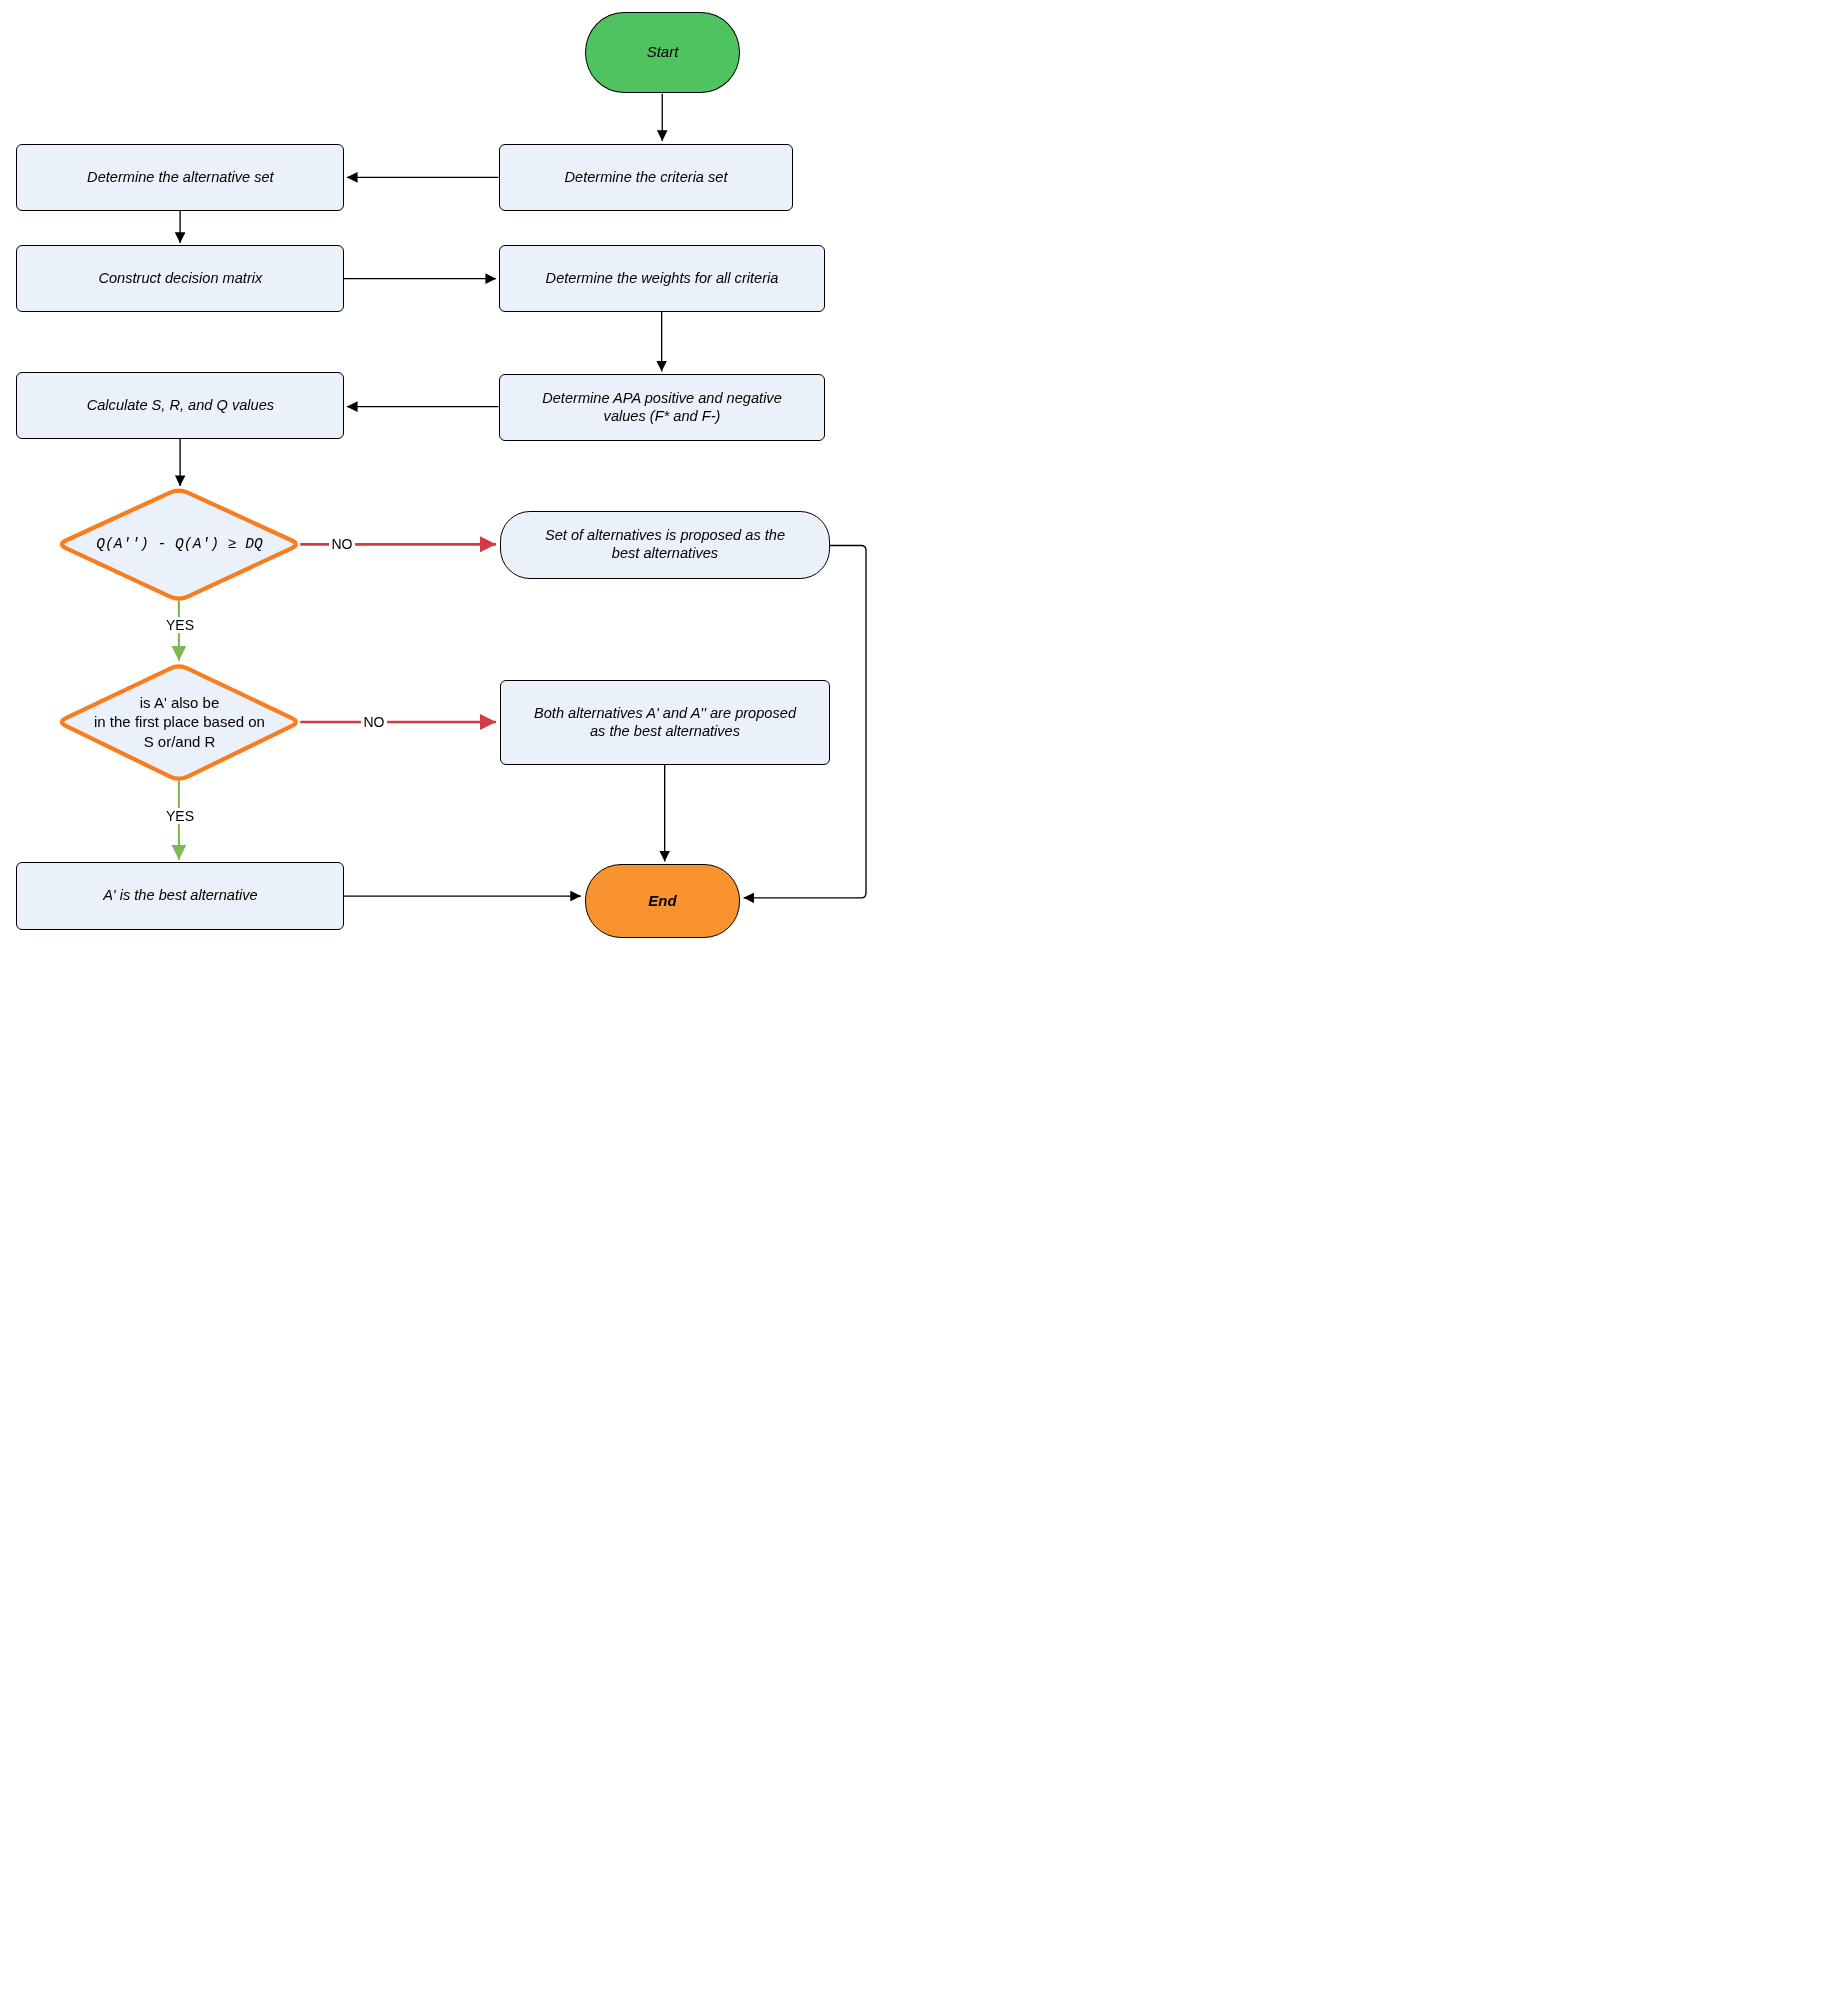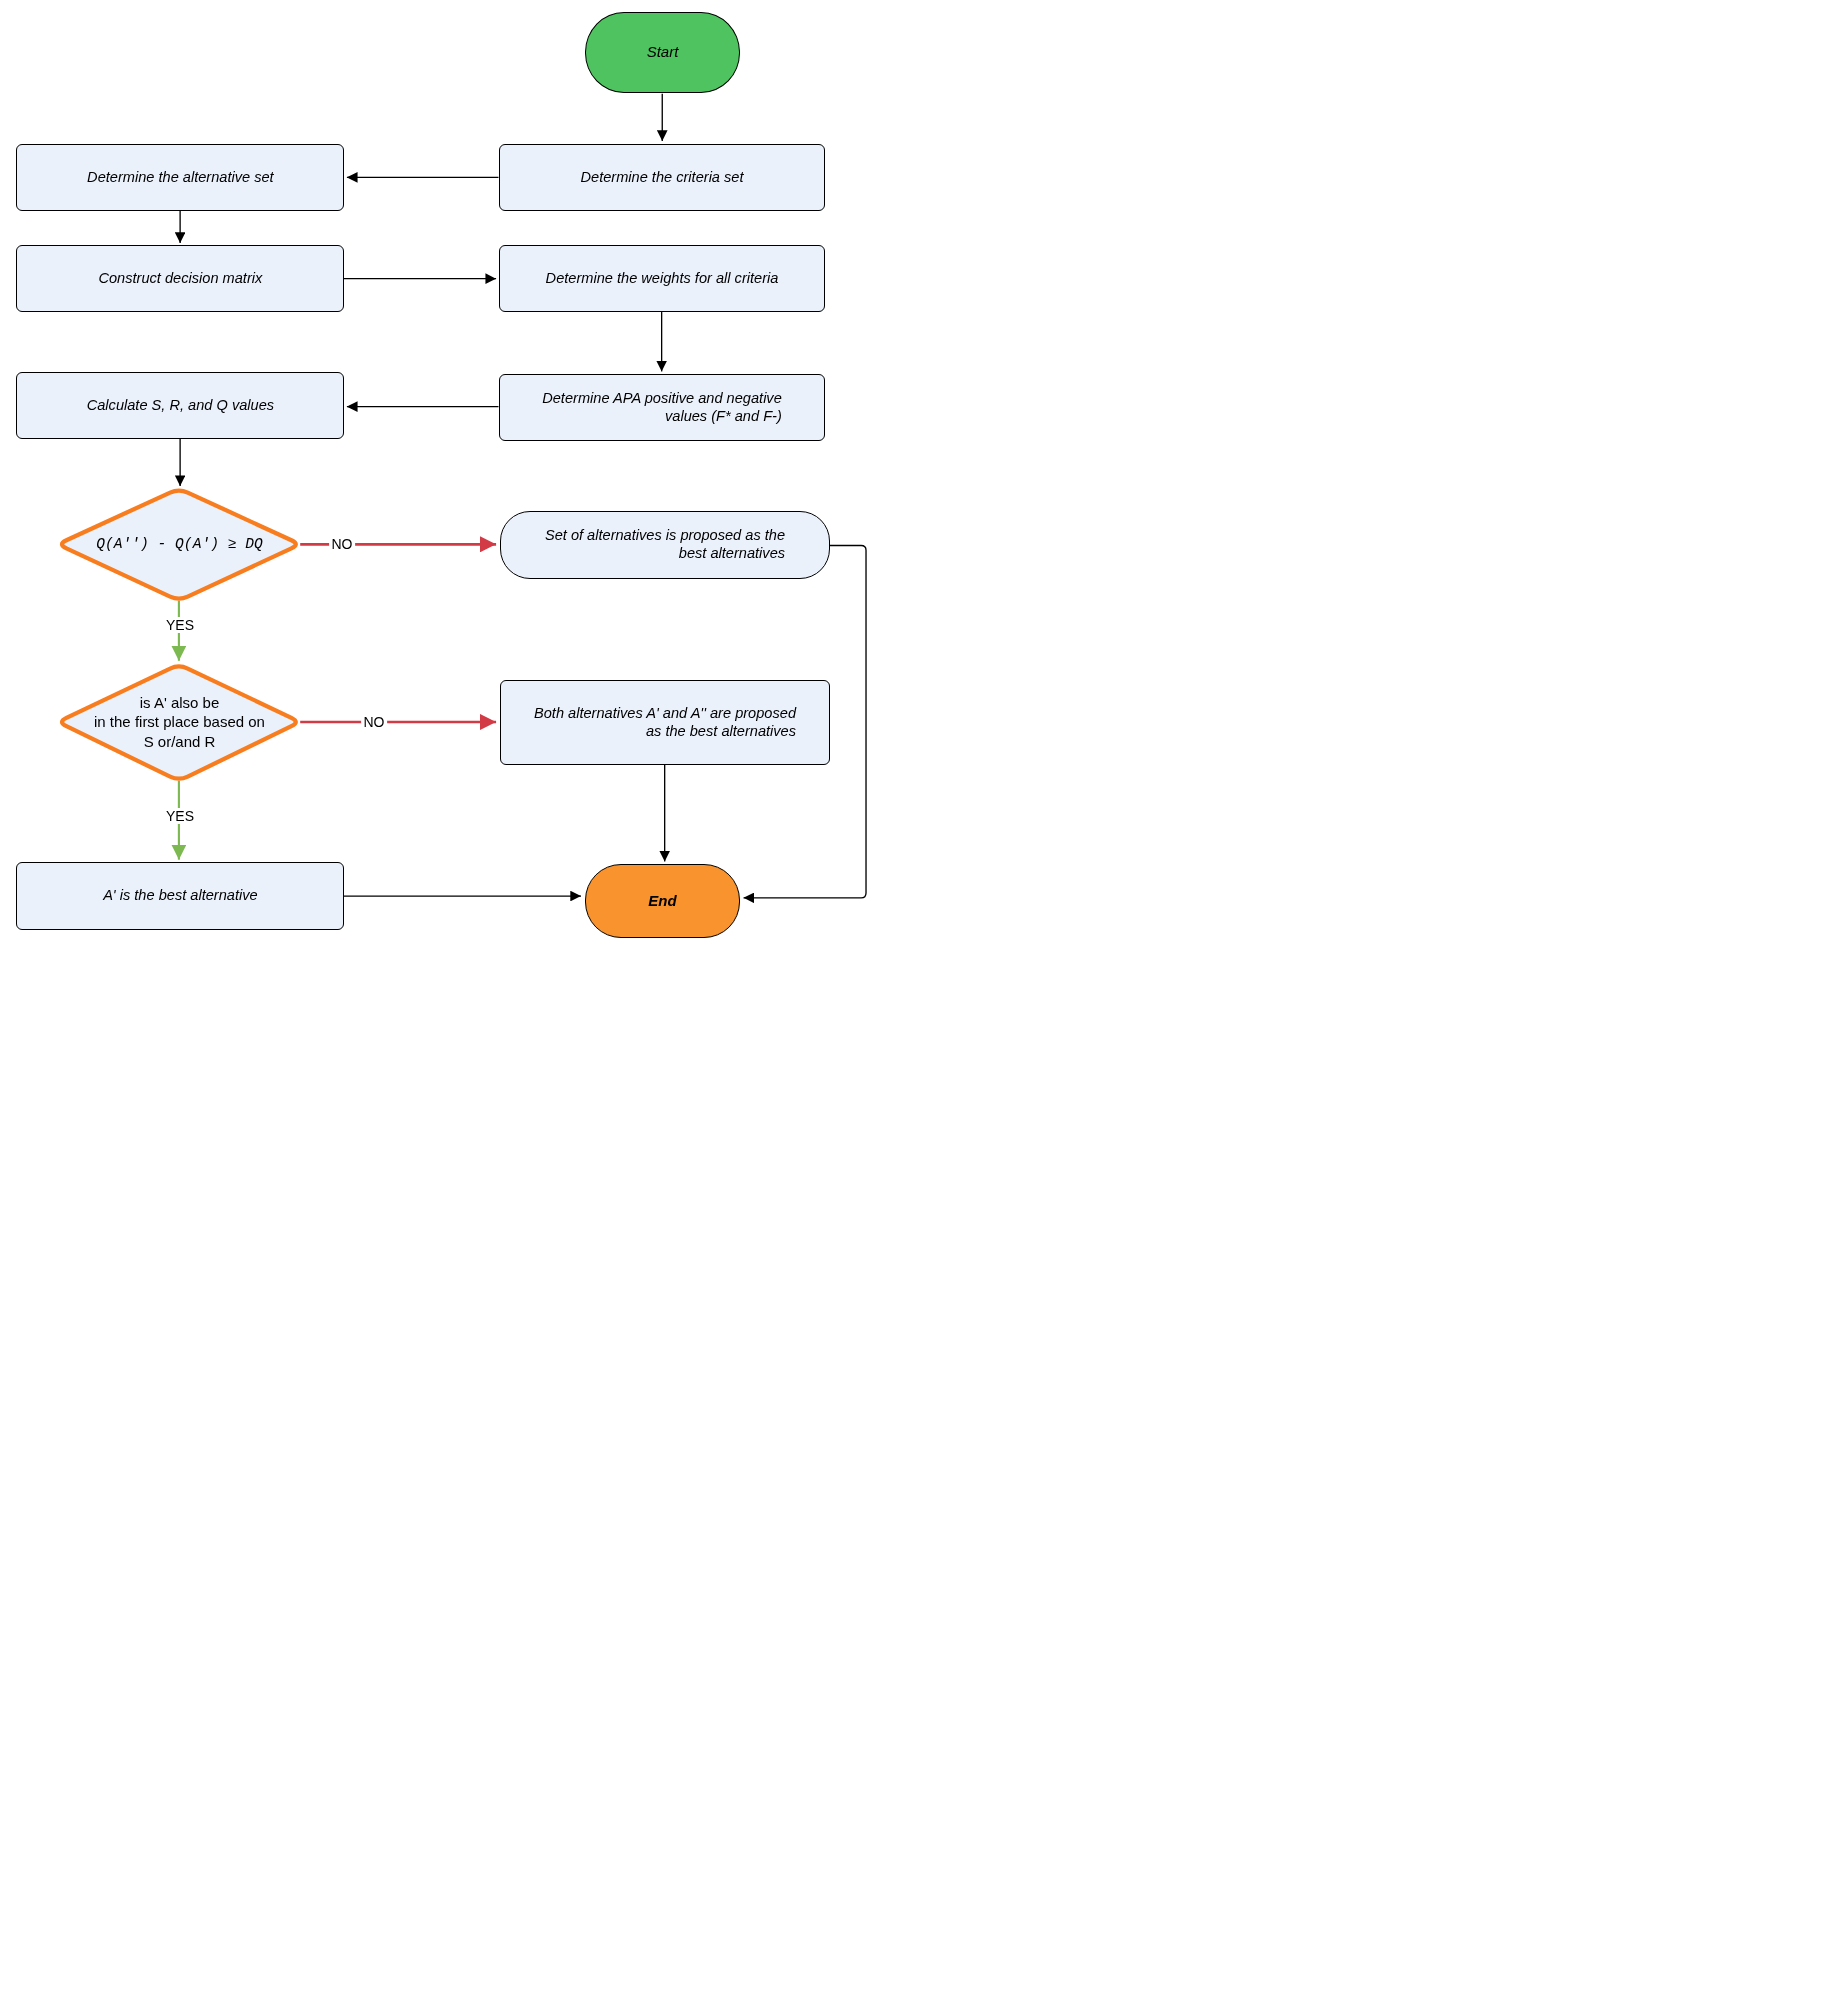--- a/index.html
+++ b/index.html
@@ -6,21 +6,21 @@
   body{
     position:relative;
     width:883px;height:957px;
     font-family:"Liberation Sans", sans-serif;
     color:#000;
     overflow:hidden;
   }
   .node{
     position:absolute;
     display:flex;align-items:center;justify-content:center;
-    text-align:right;box-sizing:border-box;
+    text-align:center;box-sizing:border-box;
     white-space:pre-line;
     line-height:1.22;
   }
   .process{
     background:var(--box_fill);
     border:1.8px solid var(--node_border);
     border-radius:6px;
     font-style:italic;
     font-size:14.6px;
     padding:2.4px 4.9px;
@@ -87,21 +87,21 @@
   <path class="e-black" d="M567,1477 H958" marker-end="url(#ah-black)"></path>
 
   <path class="diamond" d="M280.5,811.7 Q295,805 309.5,811.7 L480.5,890.3 Q495,897 480.5,903.7 L309.5,983.3 Q295,990 280.5,983.3 L109.5,903.7 Q95,897 109.5,890.3 Z"></path>
   <path class="diamond" d="M280.5,1101.9 Q295,1095 309.5,1101.9 L480.5,1183.1 Q495,1190 480.5,1196.9 L309.5,1280.1 Q295,1287 280.5,1280.1 L109.5,1196.9 Q95,1190 109.5,1183.1 Z"></path>
 </svg>
 
 <div class="node terminator" id="start" style="left:585px;top:12px;width:155px;height:81px;">Start</div>
 
 <div class="node process" style="left:16.4px;top:144px;width:328px;height:67px;">Determine the alternative set</div>
 
-<div class="node process" style="left:499px;top:144px;width:326px;height:67px;">Determine the criteria set</div>
+<div class="node process" style="left:499px;top:144px;width:294px;height:67px;">Determine the criteria set</div>
 
 <div class="node process" style="left:16.4px;top:245px;width:328px;height:67px;">Construct decision matrix</div>
 
 <div class="node process" style="left:499px;top:245px;width:326px;height:67px;">Determine the weights for all criteria</div>
 
 <div class="node process" style="left:16.4px;top:372px;width:328px;height:67px;">Calculate S, R, and Q values</div>
 
 <div class="node process" style="left:499px;top:374px;width:326px;height:67px;">Determine APA positive and negative
 values (F* and F-)</div>
 

